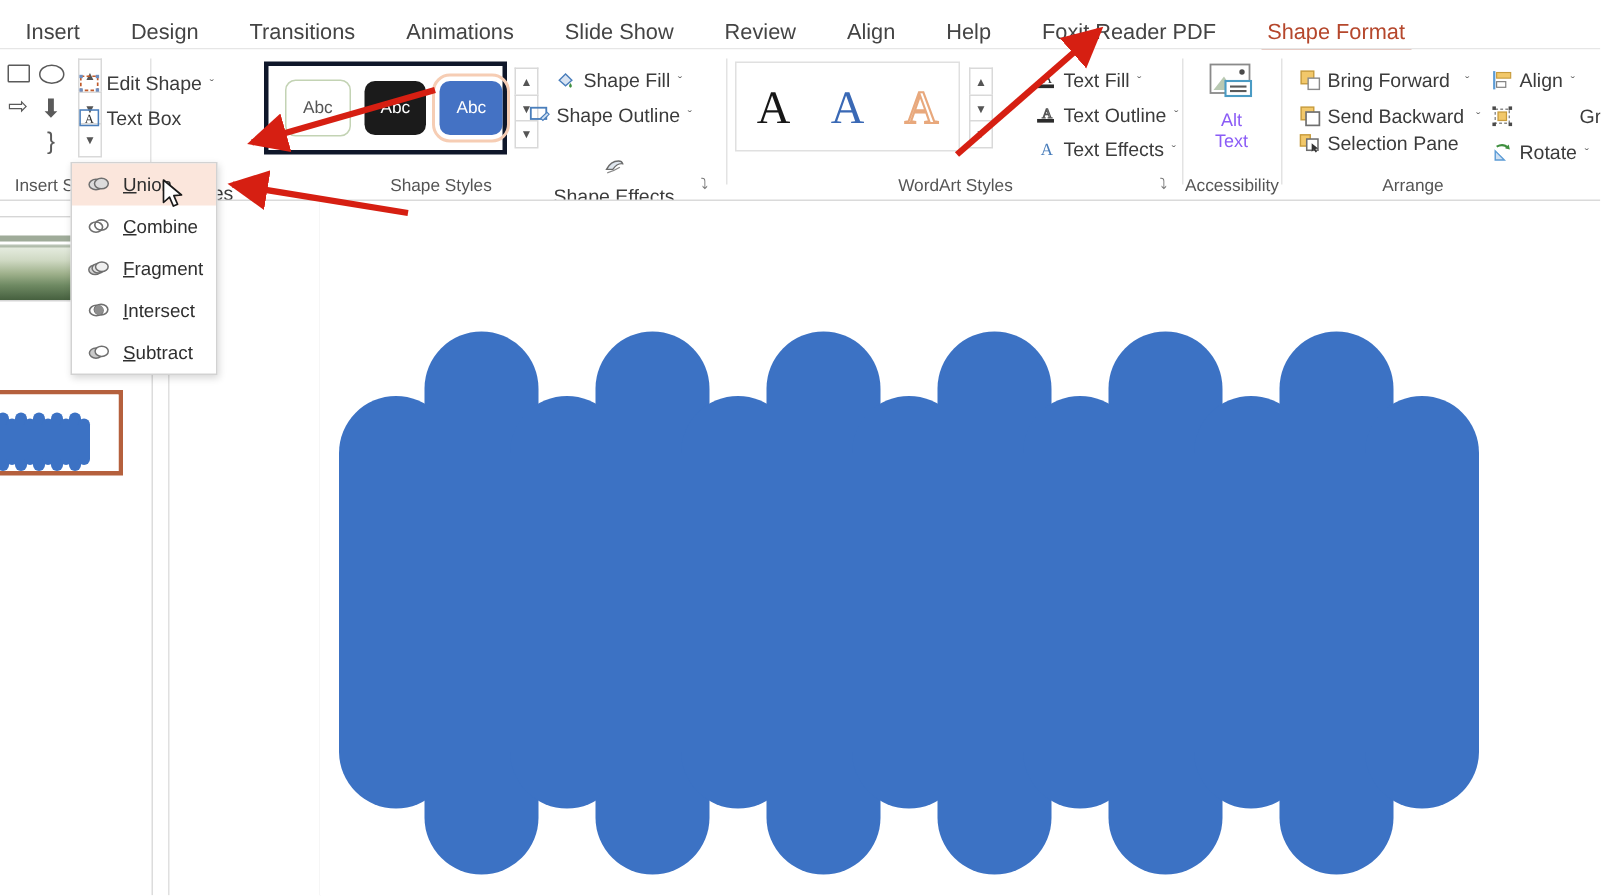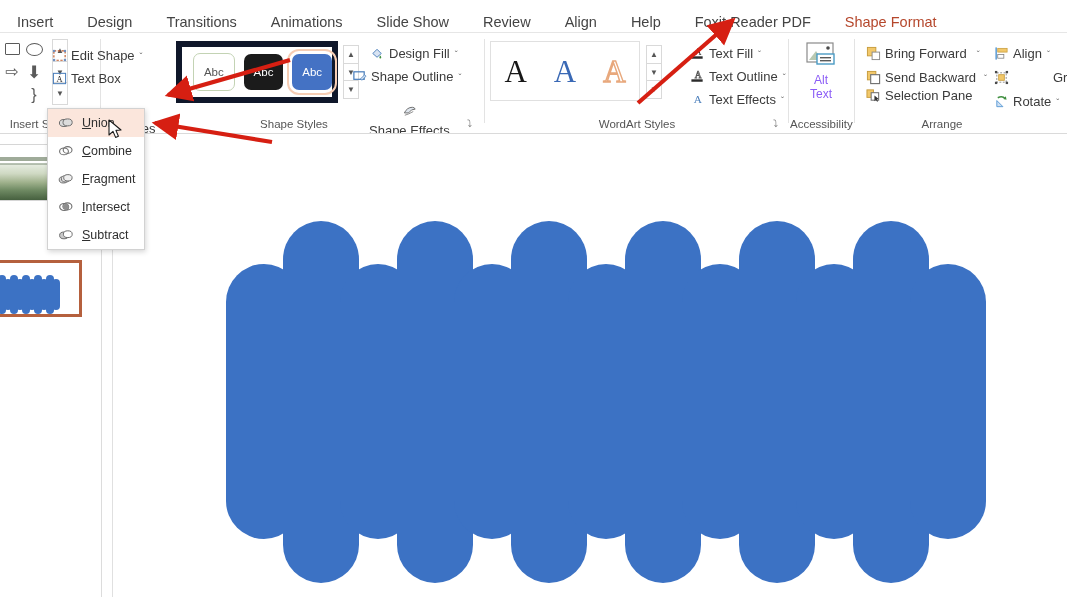--- a/index.html
+++ b/index.html
@@ -43,21 +43,21 @@
   .spinbtn{flex:1;border:1px solid #d9d9d9;border-bottom:none;background:#fff;display:flex;align-items:center;justify-content:center;font-size:8px;color:#555;}
   .spinbtn:last-child{border-bottom:1px solid #d9d9d9;}
 
   
   .cmdbtn{position:absolute;display:flex;align-items:center;gap:4px;height:21px;padding:0 3px;font-size:13px;color:#3b3b3b;white-space:nowrap;border-radius:2px;}
   .cmdbtn .ic{width:16px;height:16px;display:inline-flex;align-items:center;justify-content:center;flex:0 0 16px;}
   .cmdbtn .cv{font-size:9px;color:#666;margin-left:1px;}
   .cmdbtn.hl{background:#fadfd2;}
 
   
-  .stylegal{position:absolute;left:0;top:8px;width:162px;height:62px;border:6px solid #0f172a;background:#fff;display:flex;align-items:center;gap:9px;padding-left:11px;box-sizing:border-box;}
+  .stylegal{position:absolute;left:0;top:8px;width:162px;height:62px;border:3px solid #0f172a;background:#fff;display:flex;align-items:center;gap:9px;padding-left:11px;box-sizing:border-box;}
   .styleitem{width:42px;height:36px;border-radius:7px;display:flex;align-items:center;justify-content:center;font-size:11.5px;}
   .si1{border:1px solid #c3d3b4;color:#555;background:#fff;}
   .si2{background:#1b1b1b;color:#fff;}
   .si3{background:#4472c4;color:#fff;}
   .si-sel{outline:2px solid #f6cdb4;outline-offset:3px;}
 
   
   .wordgal{position:absolute;left:0;top:8px;width:150px;height:60px;border:1px solid #e0e0e0;background:#fff;display:flex;align-items:center;justify-content:space-around;box-sizing:border-box;}
   .wa{font-size:31px;line-height:1;font-family:"Liberation Serif", serif;}
   .wa1{color:#171717;}
@@ -203,21 +203,21 @@
       <div class="dlg-launcher" style="right:8px;">⤵</div>
     </div>
 
     <div class="cmdbtn" style="left:366px;top:10px;">
       <span class="ic">
         <svg width="15" height="15" viewBox="0 0 16 16">
           <path d="M3 8 L7.5 3.5 L12 8 L7.5 12 Z" fill="#d8e3f2" stroke="#4a7ebb" stroke-width="1"></path>
           <path d="M11 10 q2 2.6 0 3.4 q-2 -0.8 0 -3.4 z" fill="#3f8f3f"></path>
         </svg>
       </span>
-      <span>Design Fill</span>
+      <span>Shape Fill</span>
       <span class="cv">ˇ</span>
     </div>
     <div class="cmdbtn" style="left:348px;top:33px;">
       <span class="ic">
         <svg width="15" height="15" viewBox="0 0 16 16">
           <rect x="2" y="3" width="11" height="8" fill="none" stroke="#4a7ebb" stroke-width="1.3"></rect>
           <path d="M9 10.5 L13.5 6.2 L15 7.7 L10.6 12 Z" fill="#cfe0f2" stroke="#4a7ebb" stroke-width=".8"></path>
         </svg>
       </span>
       <span>Shape Outline</span>

